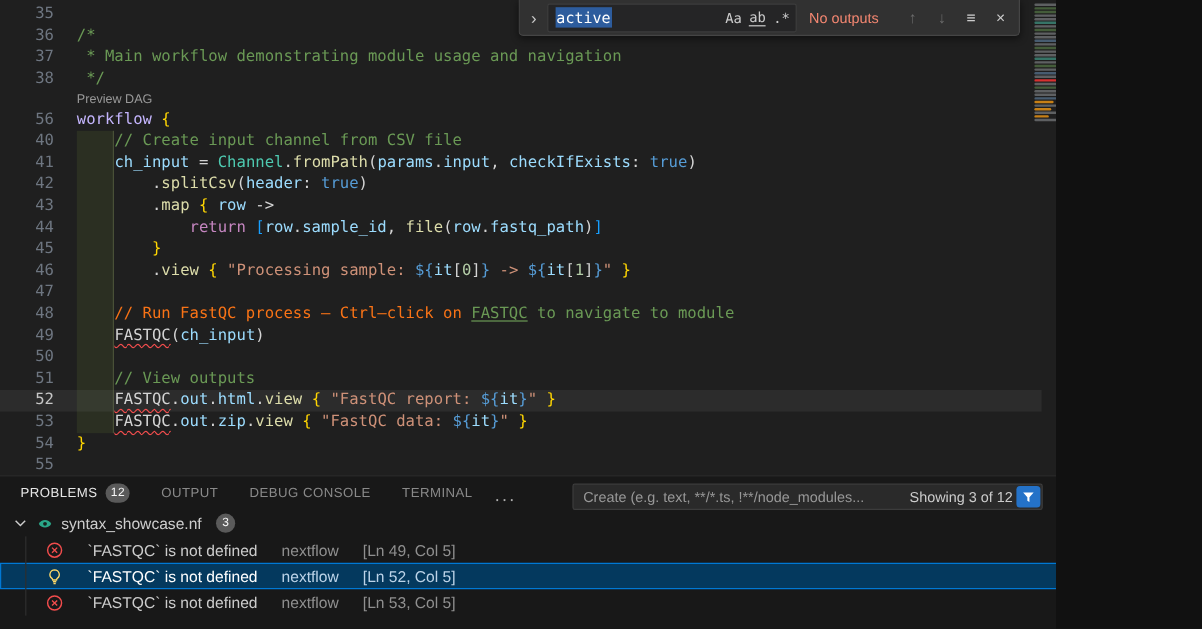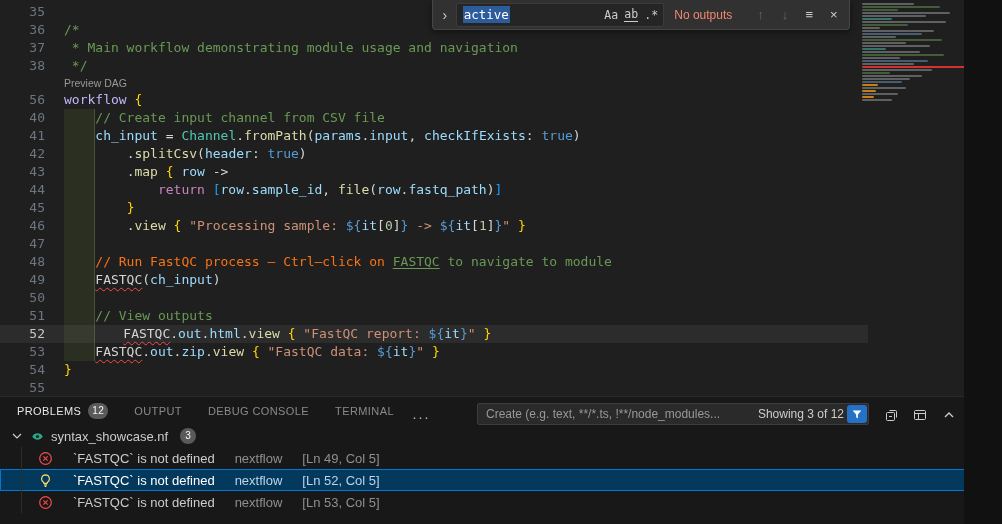--- a/index.html
+++ b/index.html
@@ -1,26 +1,26 @@
 <!DOCTYPE html>
 <html><head>
 <meta charset="utf-8">
 <style>
   * { margin:0; padding:0; box-sizing:border-box; }
   body { background:#111; font-family:"Liberation Sans", sans-serif; }
-  .screen { position:relative; width:964px; height:524px; background:#1f1f1f; overflow:hidden; }
+  .screen { position:relative; width:880px; height:524px; background:#1f1f1f; overflow:hidden; }
 
   
   .editor { position:absolute; top:0; left:0; width:1002px; height:396px; background:#1f1f1f; }
   .indent-stripe { position:absolute; left:64px; top:109px; width:31px; height:252px;
                    background:rgba(88,107,47,0.22); border-right:1px solid rgba(150,170,110,0.28); }
   #lines { position:absolute; top:3px; left:0; width:868px; }
   .line { display:flex; height:18px; line-height:18px;
           font-family:"DejaVu Sans Mono", monospace; font-size:13px; white-space:pre; }
-  .line.current { background:rgba(130,130,130,0.14);gap:28px; }
+  .line.current { background:rgba(130,130,130,0.14); }
   .gutter { flex:none; width:64px; text-align:right; padding-right:19px;
             color:#6e7681; user-select:none; }
   .line.current .gutter { color:#c6c6c6; }
   .codetext { flex:1; }
   .codelens { height:16px; line-height:16px; padding-left:64px; font-size:10.5px;
               color:#999999; font-family:"Liberation Sans", sans-serif; }
   .link-underline { text-decoration:underline; text-underline-offset:2px; }
   .squiggle { text-decoration:underline wavy #f14c4c 1px; text-underline-offset:3px; }
 
   

